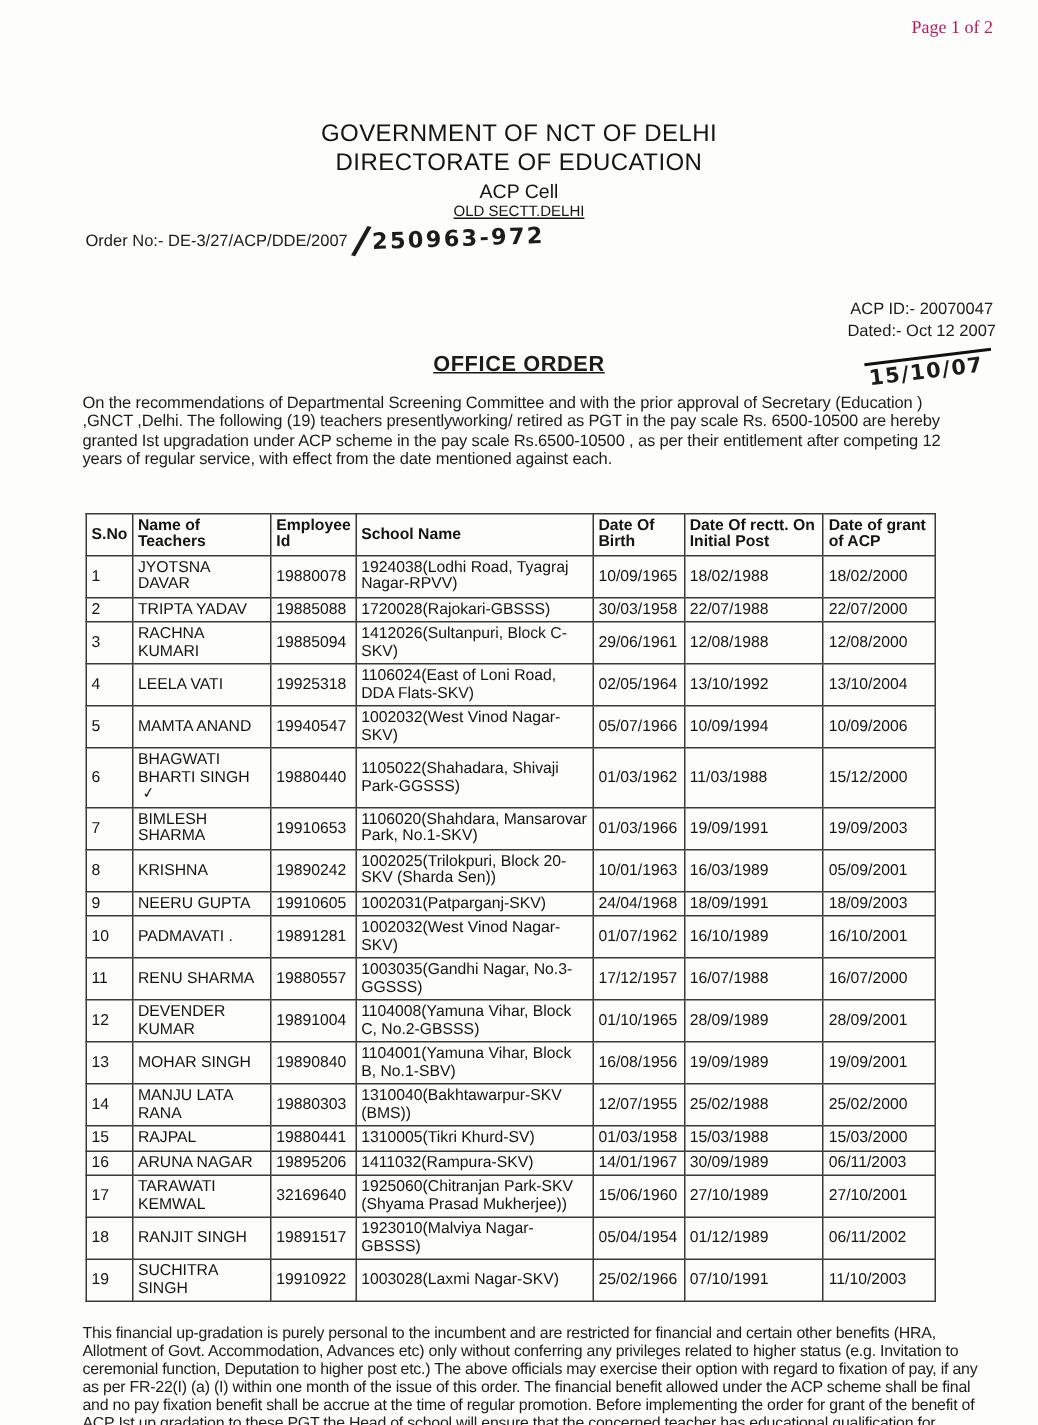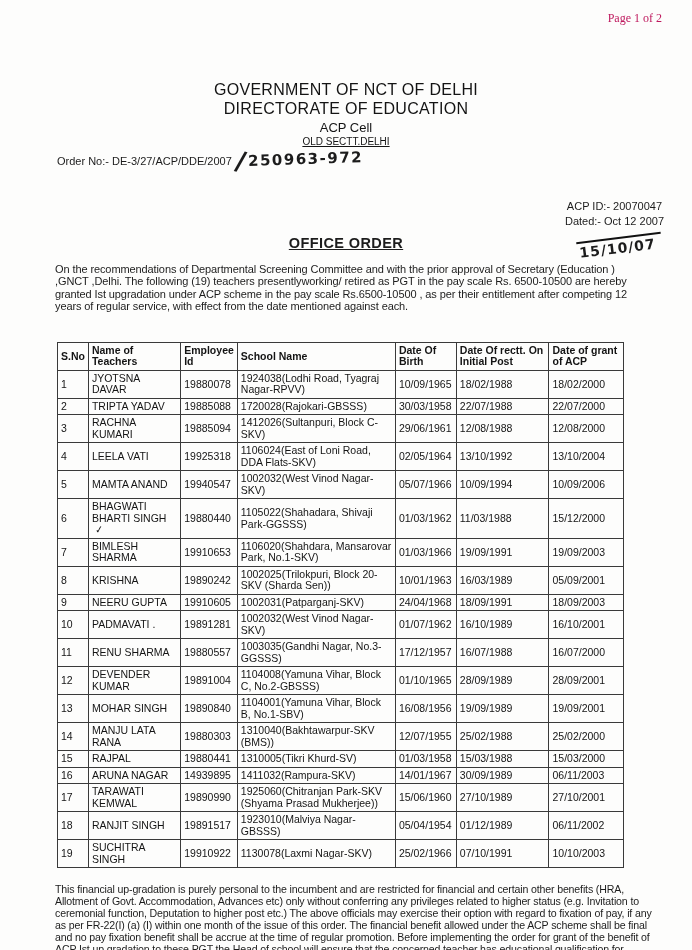--- a/index.html
+++ b/index.html
@@ -257,51 +257,51 @@
           <td><span>RAJPAL</span></td>
           <td><span>19880441</span></td>
           <td><span>1310005(Tikri Khurd-SV)</span></td>
           <td class="c-date"><span>01/03/1958</span></td>
           <td class="c-date"><span>15/03/1988</span></td>
           <td class="c-date"><span>15/03/2000</span></td>
         </tr>
         <tr>
           <td><span>16</span></td>
           <td><span>ARUNA NAGAR</span></td>
-          <td><span>14939895</span></td>
+          <td><span>19895206</span></td>
           <td><span>1411032(Rampura-SKV)</span></td>
           <td class="c-date"><span>14/01/1967</span></td>
           <td class="c-date"><span>30/09/1989</span></td>
           <td class="c-date"><span>06/11/2003</span></td>
         </tr>
         <tr>
           <td><span>17</span></td>
           <td><span>TARAWATI KEMWAL</span></td>
-          <td><span>19890990</span></td>
+          <td><span>32169640</span></td>
           <td><span>1925060(Chitranjan Park-SKV (Shyama Prasad Mukherjee))</span></td>
           <td class="c-date"><span>15/06/1960</span></td>
           <td class="c-date"><span>27/10/1989</span></td>
           <td class="c-date"><span>27/10/2001</span></td>
         </tr>
         <tr>
           <td><span>18</span></td>
           <td><span>RANJIT SINGH</span></td>
           <td><span>19891517</span></td>
           <td><span>1923010(Malviya Nagar-GBSSS)</span></td>
           <td class="c-date"><span>05/04/1954</span></td>
           <td class="c-date"><span>01/12/1989</span></td>
           <td class="c-date"><span>06/11/2002</span></td>
         </tr>
         <tr>
           <td><span>19</span></td>
           <td><span>SUCHITRA SINGH</span></td>
           <td><span>19910922</span></td>
-          <td><span>1130078(Laxmi Nagar-SKV)</span></td>
+          <td><span>1003028(Laxmi Nagar-SKV)</span></td>
           <td class="c-date"><span>25/02/1966</span></td>
           <td class="c-date"><span>07/10/1991</span></td>
-          <td class="c-date"><span>10/10/2003</span></td>
+          <td class="c-date"><span>11/10/2003</span></td>
         </tr>
       </tbody>
   </table>
 
   <p class="footer-par">This financial up-gradation is purely personal to the incumbent and are restricted for financial and certain other benefits (HRA, Allotment of Govt. Accommodation, Advances etc) only without conferring any privileges related to higher status (e.g. Invitation to ceremonial function, Deputation to higher post etc.) The above officials may exercise their option with regard to fixation of pay, if any as per FR-22(I) (a) (I) within one month of the issue of this order. The financial benefit allowed under the ACP scheme shall be final and no pay fixation benefit shall be accrue at the time of regular promotion. Before implementing the order for grant of the benefit of ACP Ist up gradation to these PGT the Head of school will ensure that the concerned teacher has educational qualification for promotion as PGT as per RRs, prior to the due date of ACP and has not refused normal vacancy based promotion. The information with regards to service particulars of these teachers as received from the Distt. DDEs is also mentioned against each .The Head of school/Head of office before implementing the Orders for grant of ACP will check the service particulars given against the concerned teacher and if there is any discrepancy, the same may be brought to the notice of ACP Cell concerned branch within 7 days, failing which the responsibility will rest upon them. Further Head of school will also obtain a latest Vigilance report from the DDE concerned to the effect that the concerned teacher is free from Vigilance angle and no penalty is in operation on the date of grant of</p>
 
 </div>
 
 </body></html>

